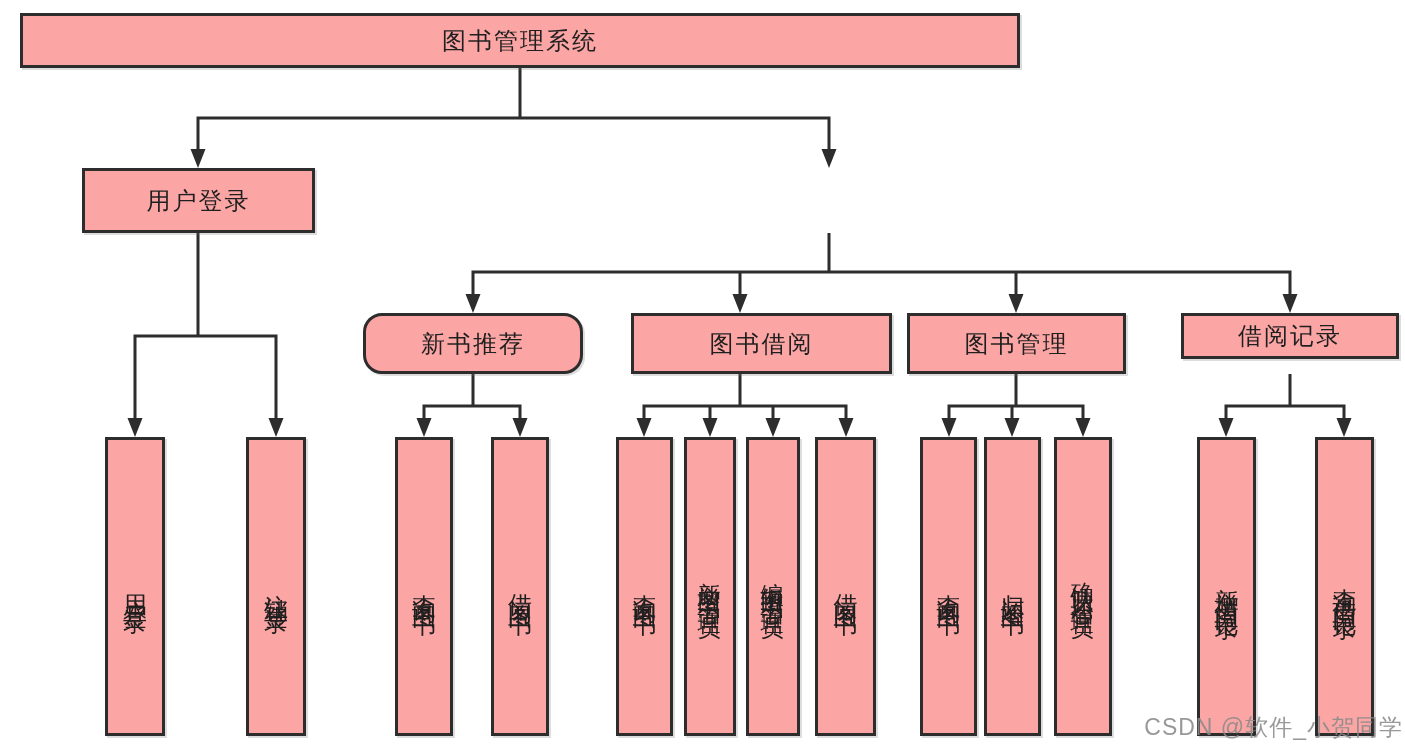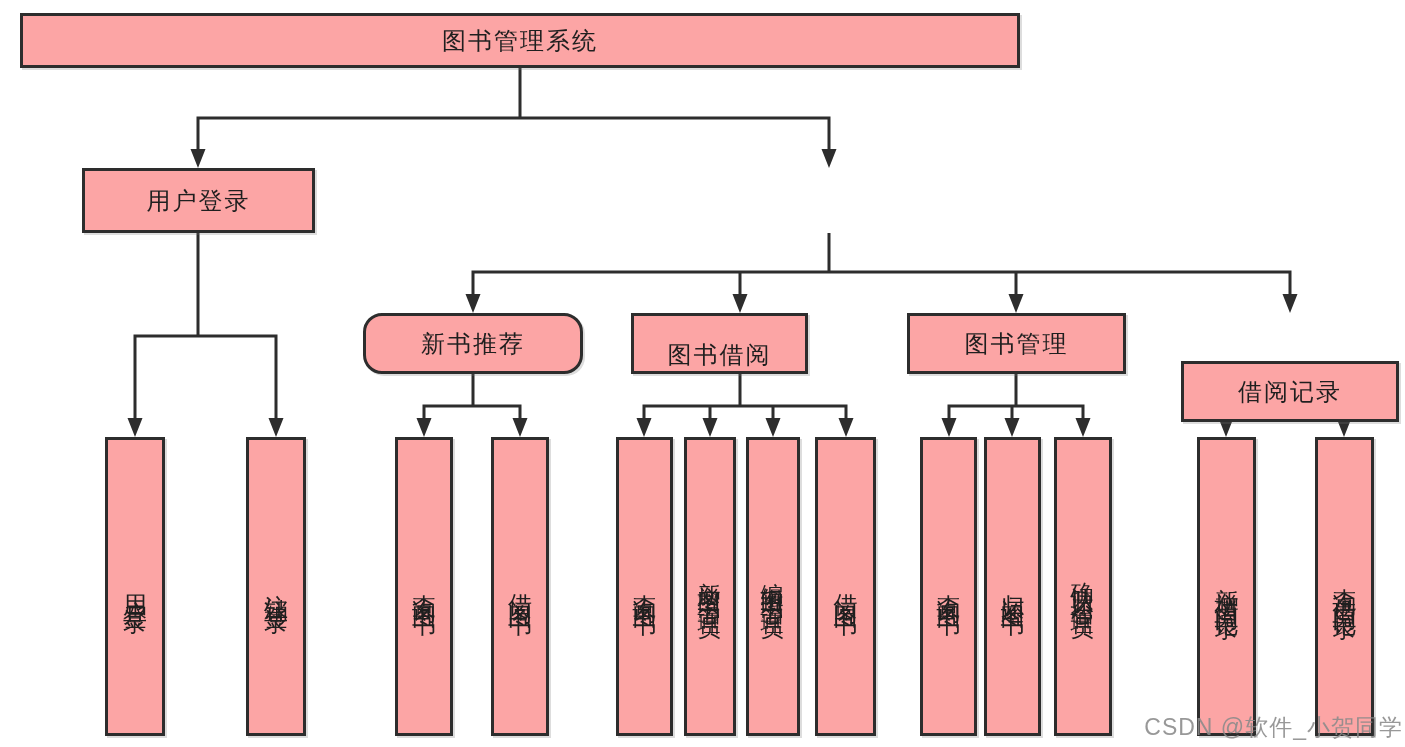--- a/index.html
+++ b/index.html
@@ -43,23 +43,23 @@
     letter-spacing: 6px;
     white-space: nowrap;
   }
   
   #b-root    { left: 20px;   top: 13px;  width: 1000px; height: 55px; }
   
   #b-login   { left: 82px;   top: 168px; width: 233px;  height: 65px; }
   #b-mgmt    { left: 712px;  top: 168px; width: 235px;  height: 65px; }
   
   #b-new     { left: 363px;  top: 313px; width: 220px;  height: 61px; border-radius: 19px; }
-  #b-borrow  { left: 631px;  top: 313px; width: 177px;  height: 61px; align-items: flex-end; }
+  #b-borrow  { left: 631px;  top: 313px; width: 261px;  height: 61px; }
   #b-current { left: 907px;  top: 313px; width: 219px;  height: 61px; }
-  #b-record  { left: 1181px; top: 313px; width: 218px;  height: 61px; margin-top: 48px; }
+  #b-record  { left: 1181px; top: 313px; width: 218px;  height: 46px; }
   
   .leaf { top: 437px; height: 299px; }
   #l1  { left: 105px;  width: 60px; }
   #l2  { left: 246px;  width: 60px; }
   #l3  { left: 395px;  width: 58px; }
   #l4  { left: 491px;  width: 58px; }
   #l5  { left: 616px;  width: 57px; }
   #l6  { left: 684px;  width: 52px; }
   #l7  { left: 746px;  width: 54px; }
   #l8  { left: 815px;  width: 61px; }

